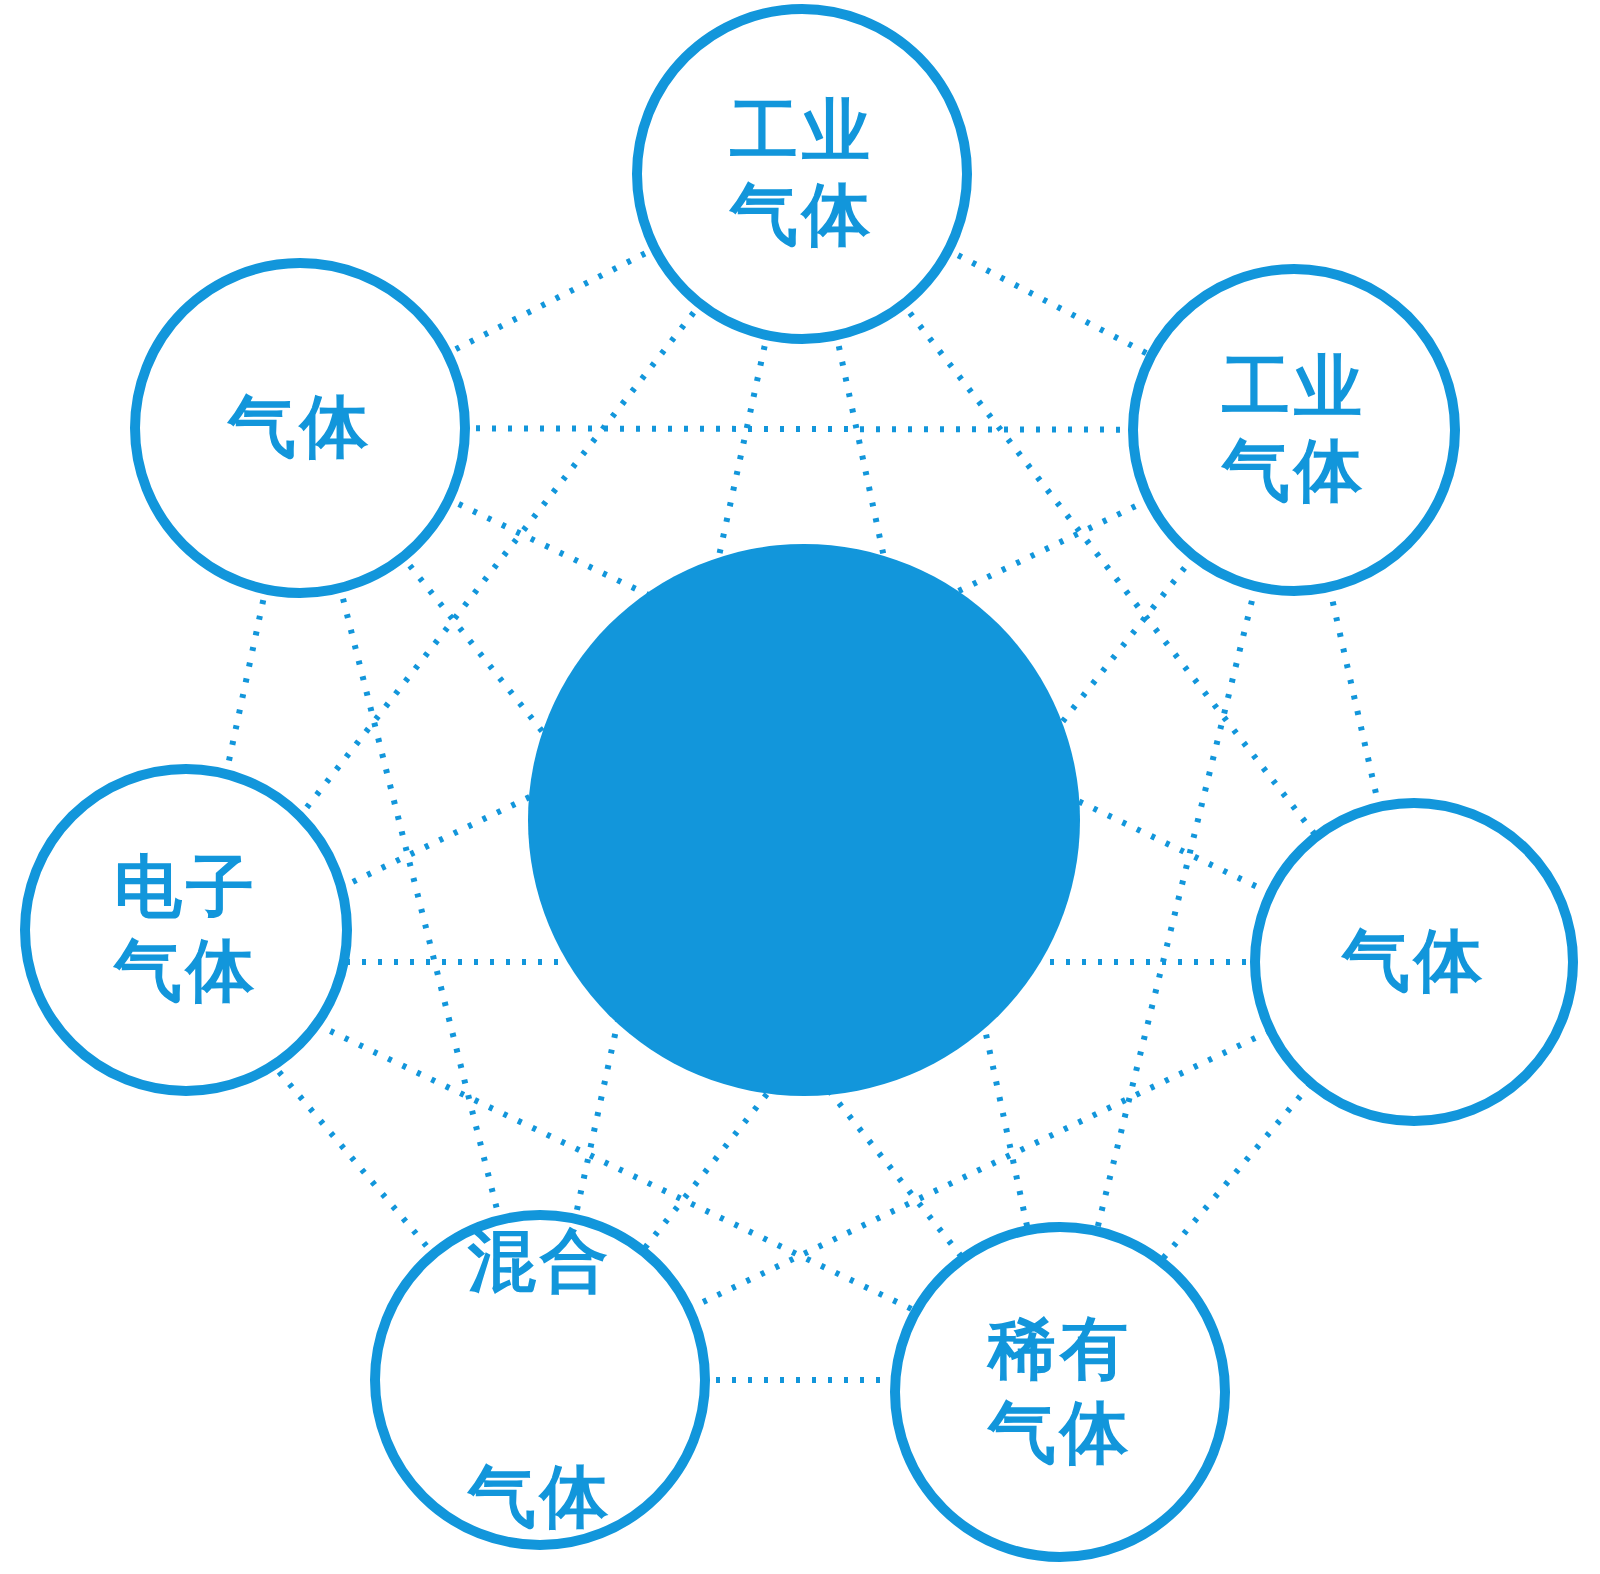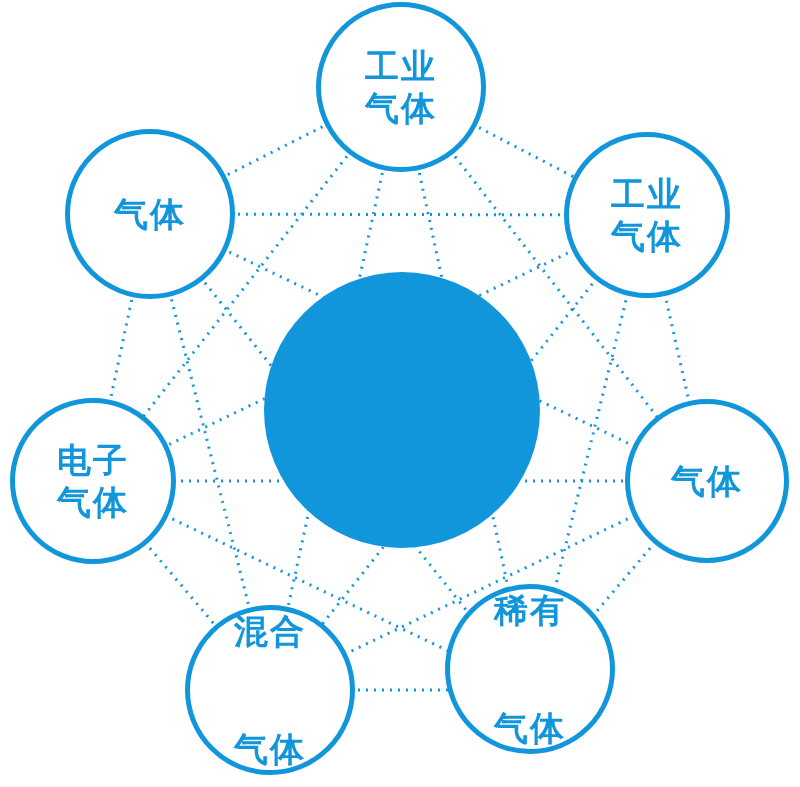--- a/index.html
+++ b/index.html
@@ -47,24 +47,24 @@
     font-weight: bold;
     font-size: 34px;
     line-height: 1.25;
     text-align: center;
     letter-spacing: 2px;
   }
   
   .node-top          { left: 316px; top:   2px; width: 170px; height: 170px; }
   .node-top-left     { left:  65px; top: 129px; width: 170px; height: 170px; }
   .node-top-right    { left: 564px; top: 132px; width: 166px; height: 166px; }
-  .node-left         { left:  10px; top: 398px; width: 166px; height: 166px; }
+  .node-left         { left:  10px; top: 382px; width: 166px; height: 166px; }
   .node-right        { left: 625px; top: 399px; width: 164px; height: 164px; }
   .node-bottom-left  { left: 185px; top: 605px; width: 170px; height: 170px; justify-content: space-between; }
-  .node-bottom-right { left: 445px; top: 584px; width: 170px; height: 170px; justify-content: space-between; }
+  .node-bottom-right { left: 445px; top: 611px; width: 170px; height: 170px; }
 </style>
 </head>
 <body>
 
 <div class="canvas">
 
   <svg class="edges-layer" viewBox="0 0 800 787" xmlns="http://www.w3.org/2000/svg">
       <line x1="401" y1="87" x2="150" y2="214" stroke="#1296db" stroke-width="3" stroke-dasharray="2 6"></line>
       <line x1="401" y1="87" x2="647" y2="215" stroke="#1296db" stroke-width="3" stroke-dasharray="2 6"></line>
       <line x1="401" y1="87" x2="93" y2="481" stroke="#1296db" stroke-width="3" stroke-dasharray="2 6"></line>

